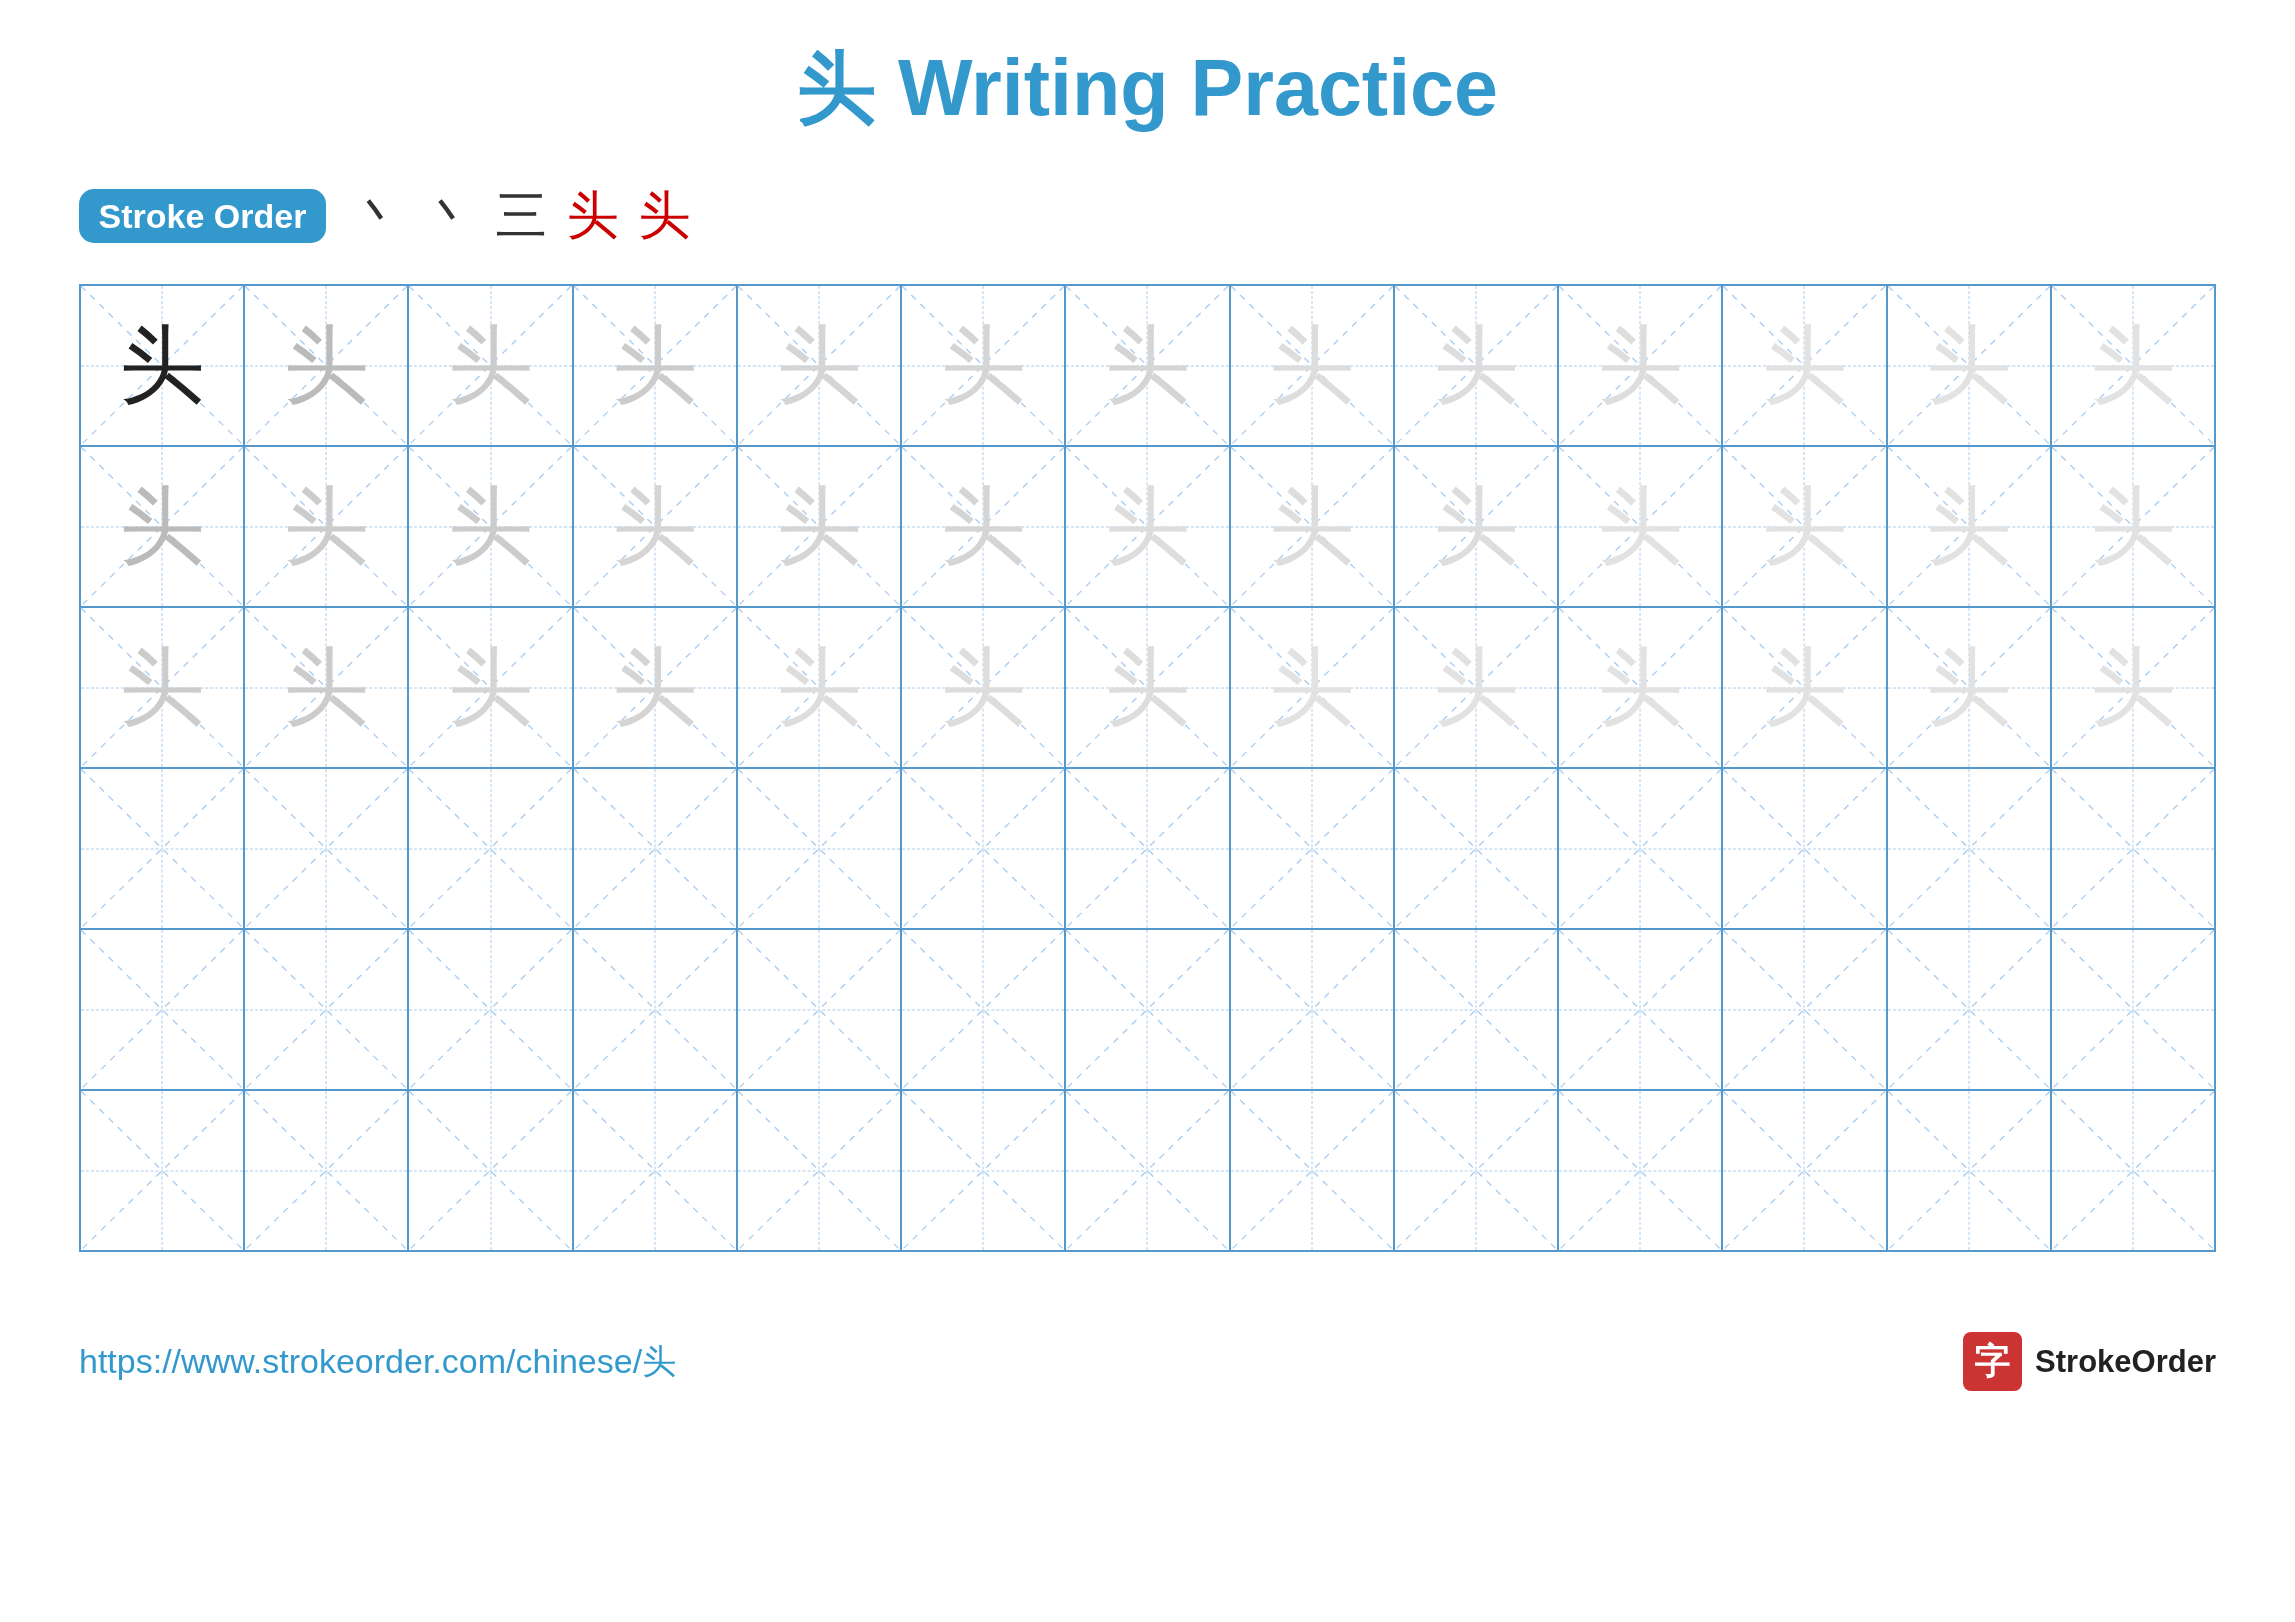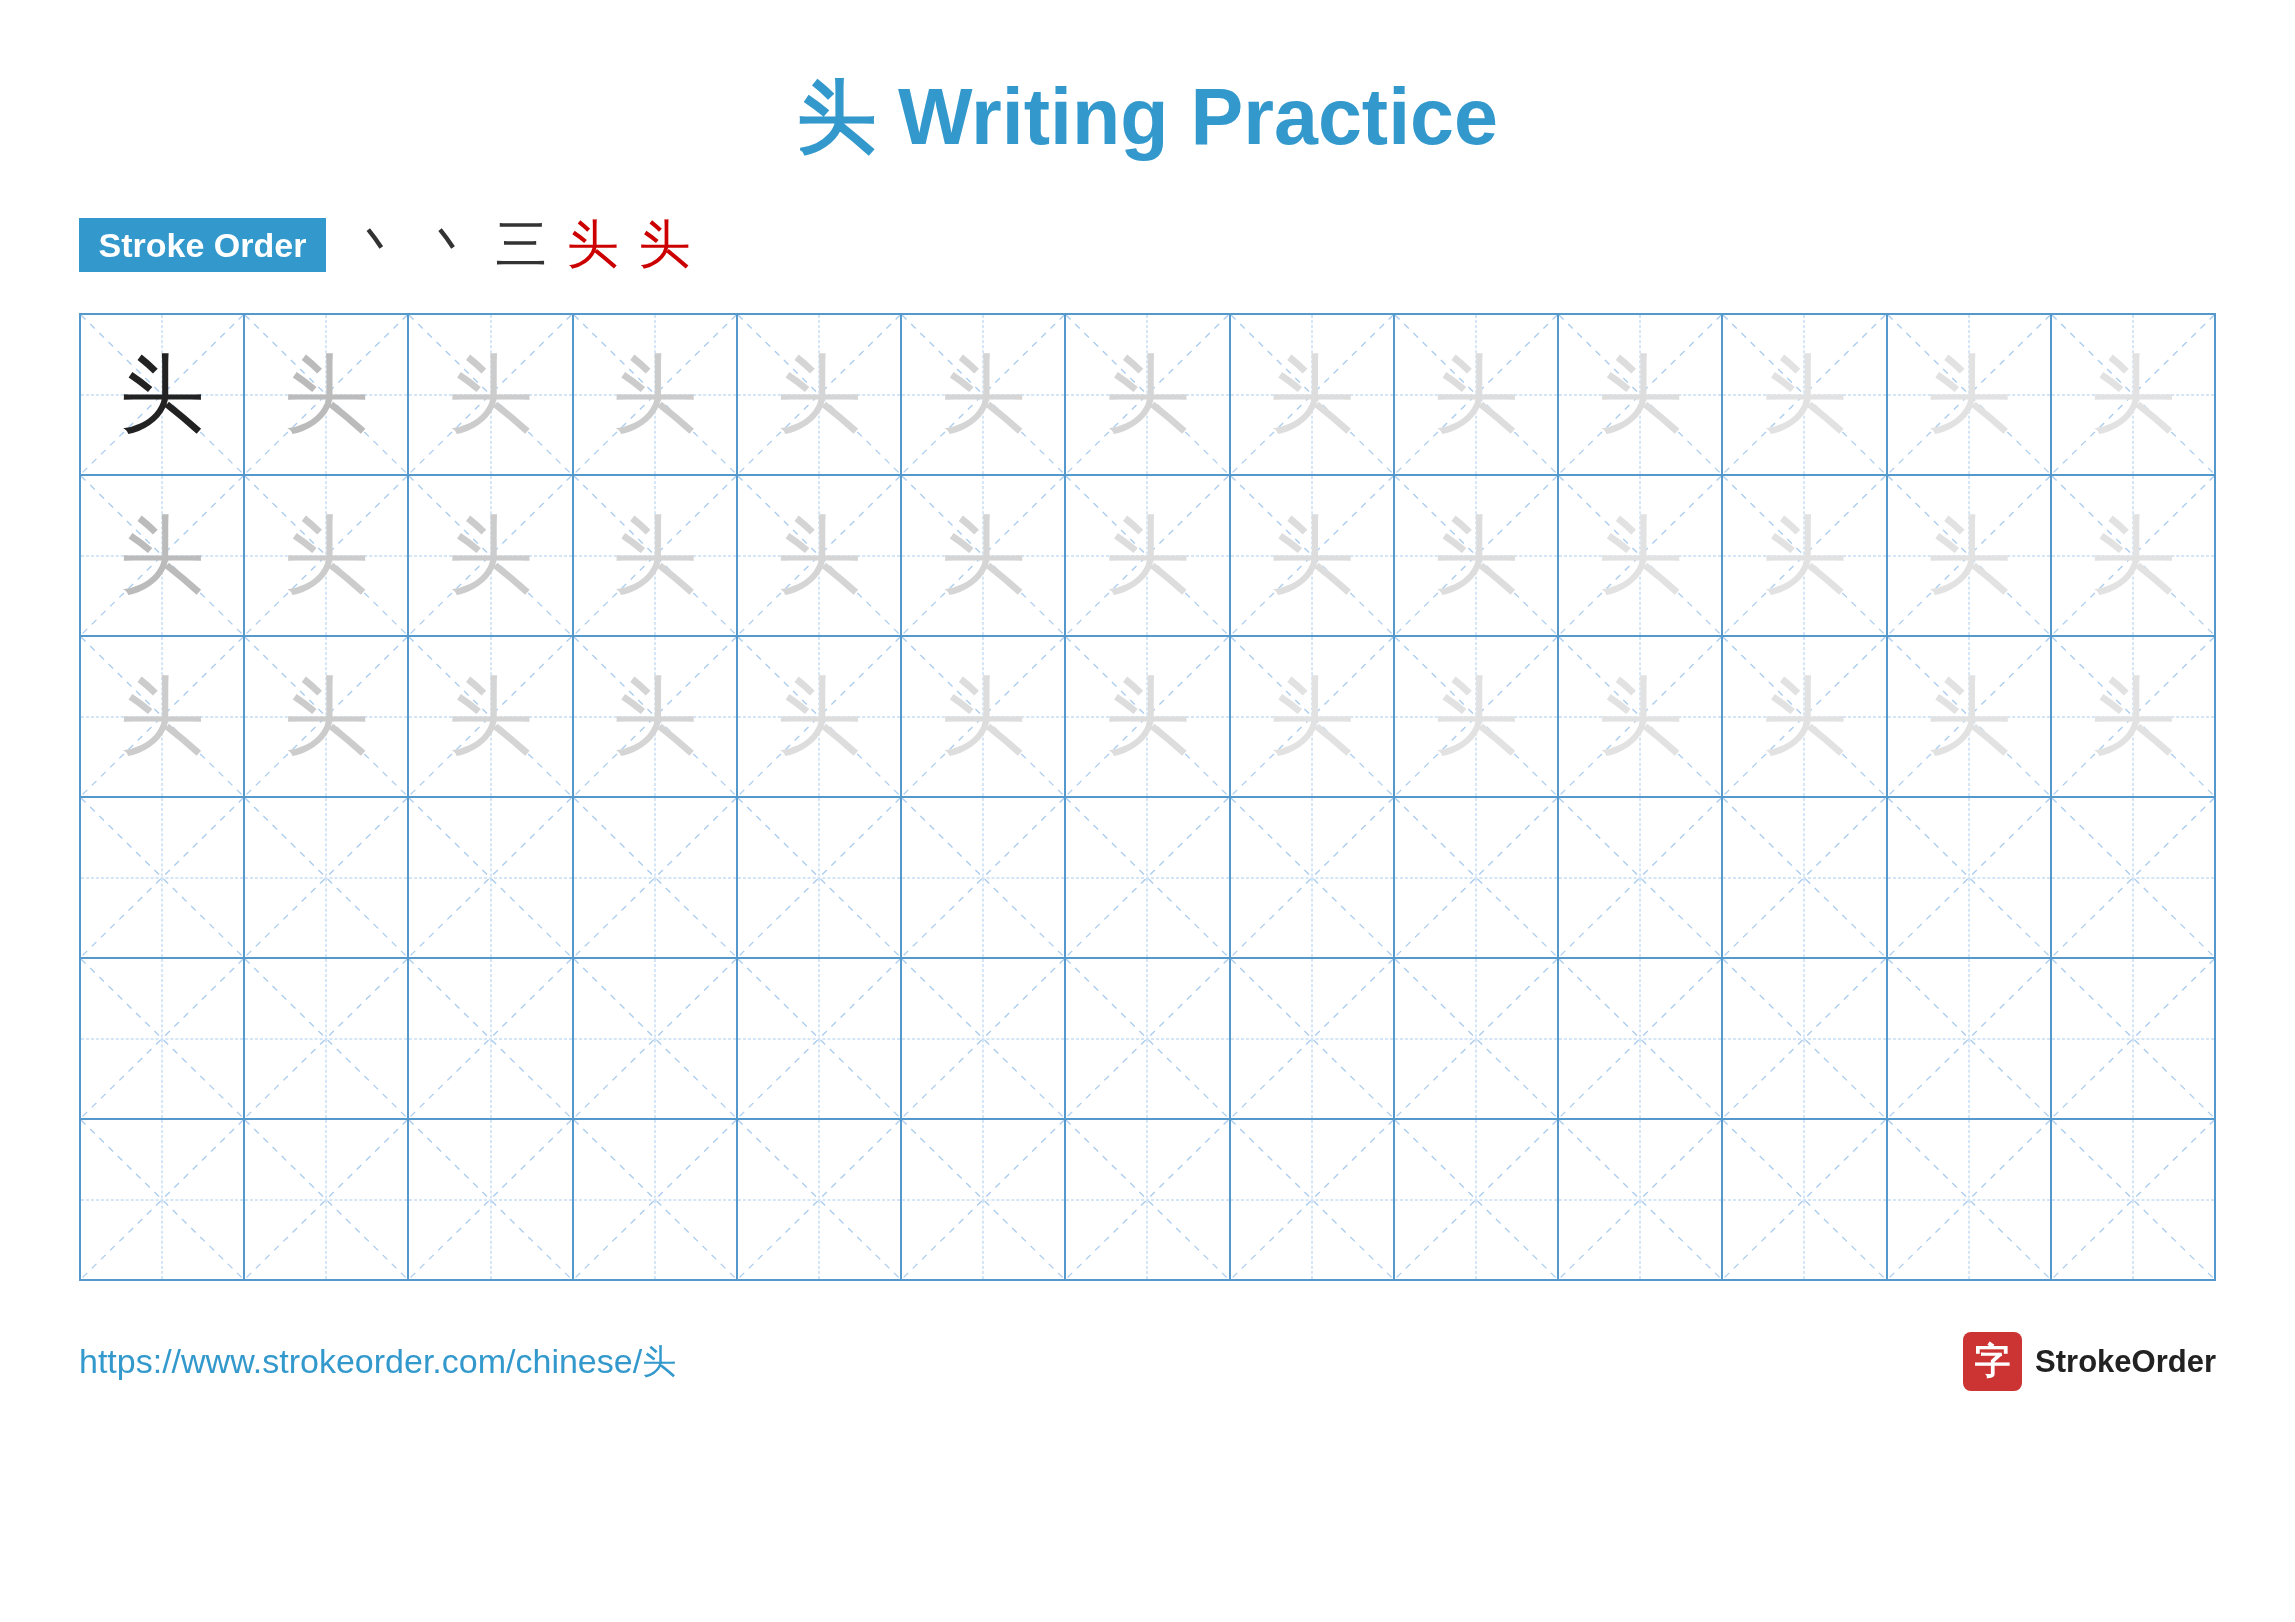--- a/index.html
+++ b/index.html
@@ -10,21 +10,21 @@
       height: 1622px;
       position: relative;
       overflow: hidden;
     }
 
     .page {
       width: 2295px;
       height: 1430px;
       background: #fff;
       position: relative;
-      padding: 52px 79px;
+      padding: 23px 79px;
     }
 
     .title {
       text-align: center;
       font-size: 79px;
       color: #3399cc;
       font-weight: bold;
       margin-bottom: 39px;
       margin-top: 13px;
     }
@@ -35,21 +35,21 @@
       gap: 26px;
       margin-bottom: 33px;
     }
 
     .stroke-order-badge {
       background: #3399cc;
       color: #fff;
       font-size: 34px;
       font-weight: bold;
       padding: 7.9px 19.6px;
-      border-radius: 0;
+      border-radius: 15px;
       white-space: nowrap;
     }
 
     .stroke-sequence {
       display: flex;
       align-items: center;
       gap: 19.6px;
     }
 
     .stroke-step {

